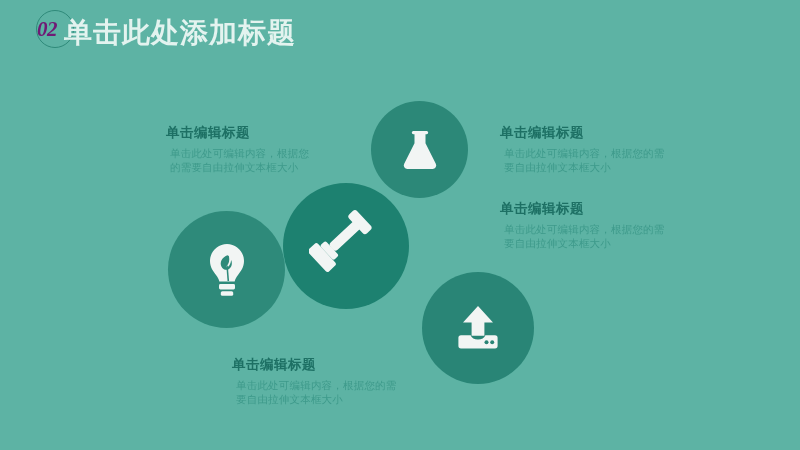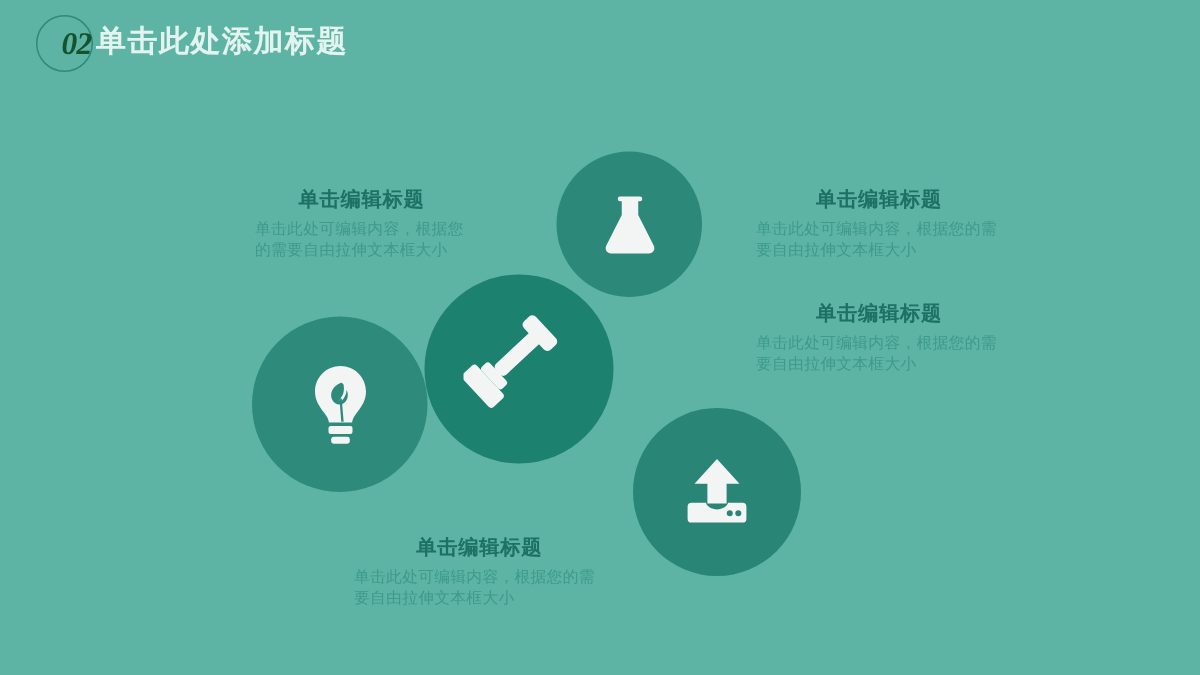--- a/index.html
+++ b/index.html
@@ -24,41 +24,41 @@
   
   #header {
     position: absolute;
     left: 0;
     top: 0;
     width: 800px;
     height: 58px;
   }
   #badge-number {
     position: absolute;
-    left: 24px;
+    left: 36px;
     top: 10px;
     width: 38px;
     height: 38px;
     border: 1.5px solid #2f8a7a;
     border-radius: 50%;
     box-sizing: border-box;
-    color: #14532d;
+    color: #701a75;
     font-size: 21px;
     font-style: italic;
     font-weight: bold;
     line-height: 36px;
-    text-align: right;
+    text-align: left;
     letter-spacing: -0.5px;
     font-family: "Liberation Serif", serif;
   }
   #header-title {
     position: absolute;
     left: 64px;
     top: 14px;
-    font-size: 20px;
+    font-size: 28px;
     font-weight: bold;
     color: #e3f3ef;
     letter-spacing: 1px;
     white-space: nowrap;
     font-family: Liberation Mono, monospace;
   }
 
   
   .bubble {
     position: absolute;
@@ -104,21 +104,20 @@
   .txt-block {
     position: absolute;
   }
   .txt-title {
     font-size: 13.5px;
     font-weight: bold;
     color: #1d7064;
     letter-spacing: 0.5px;
     margin: 0 0 3px 0;
     white-space: nowrap;
-    text-align: center;
   }
   .txt-body {
     font-size: 10.5px;
     line-height: 14px;
     color: #3e9a8b;
     margin: 4px;
     letter-spacing: 0.2px;
   }
   #block-left     { left: 166px; top: 124px; width: 150px; }
   #block-right-1  { left: 500px; top: 124px; width: 172px; }

